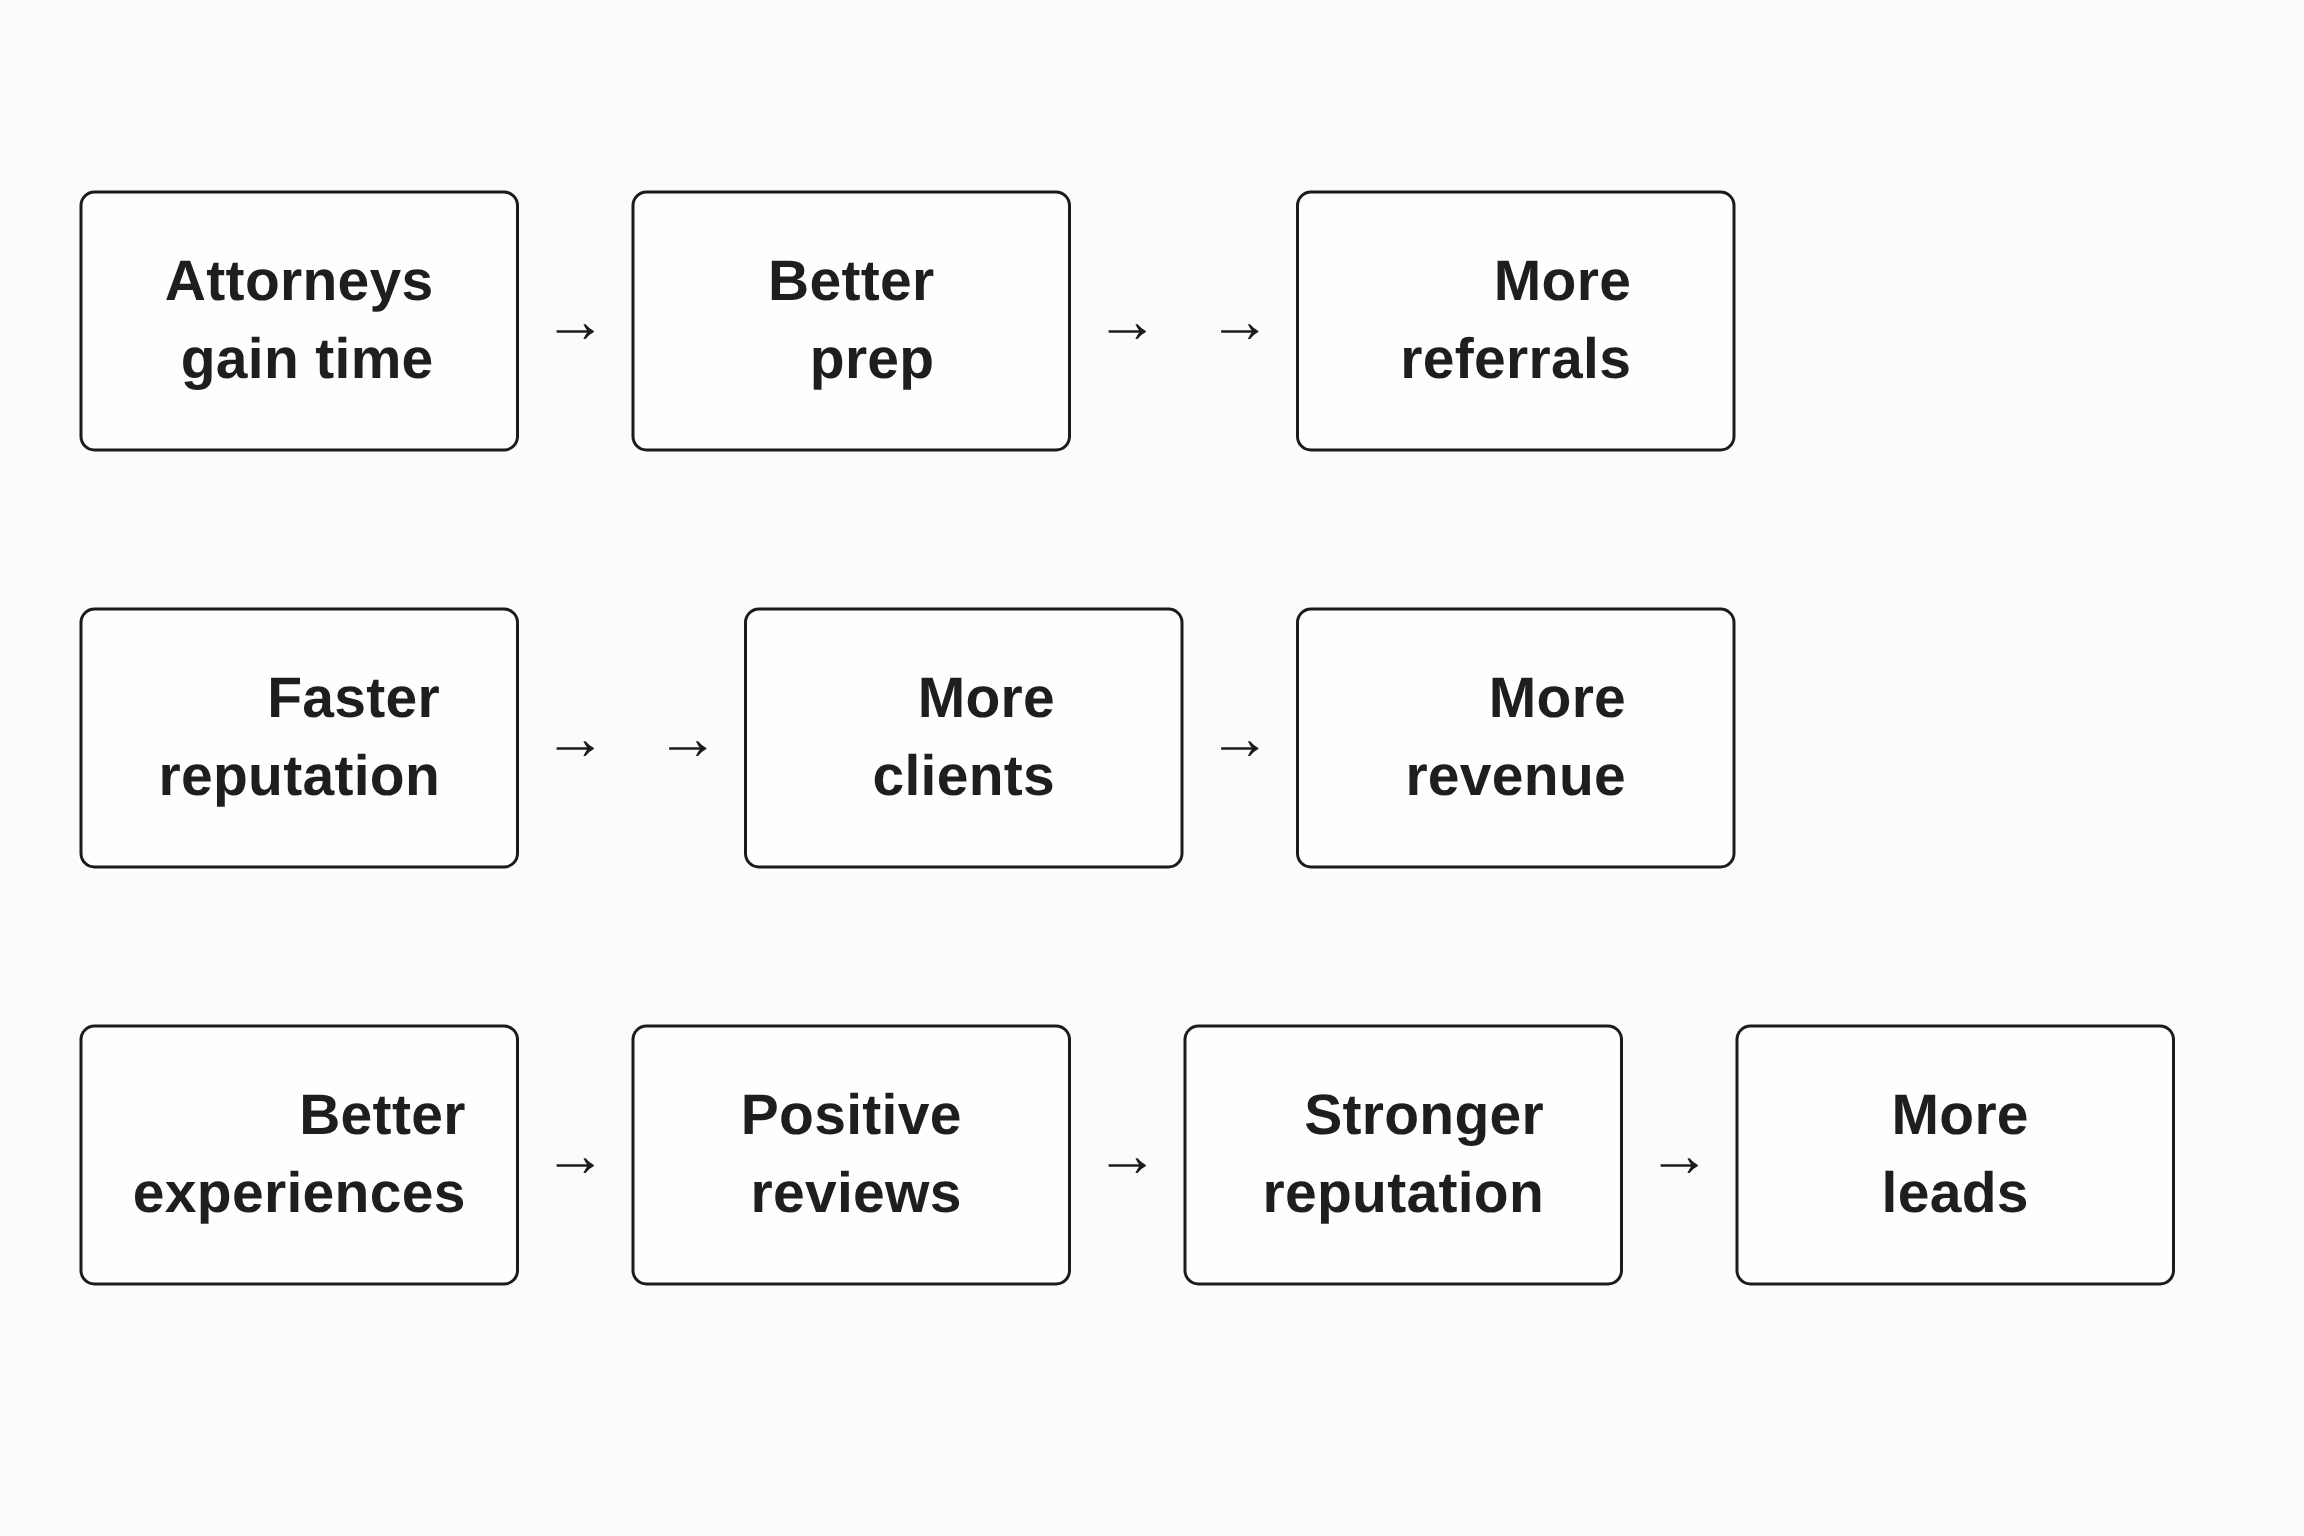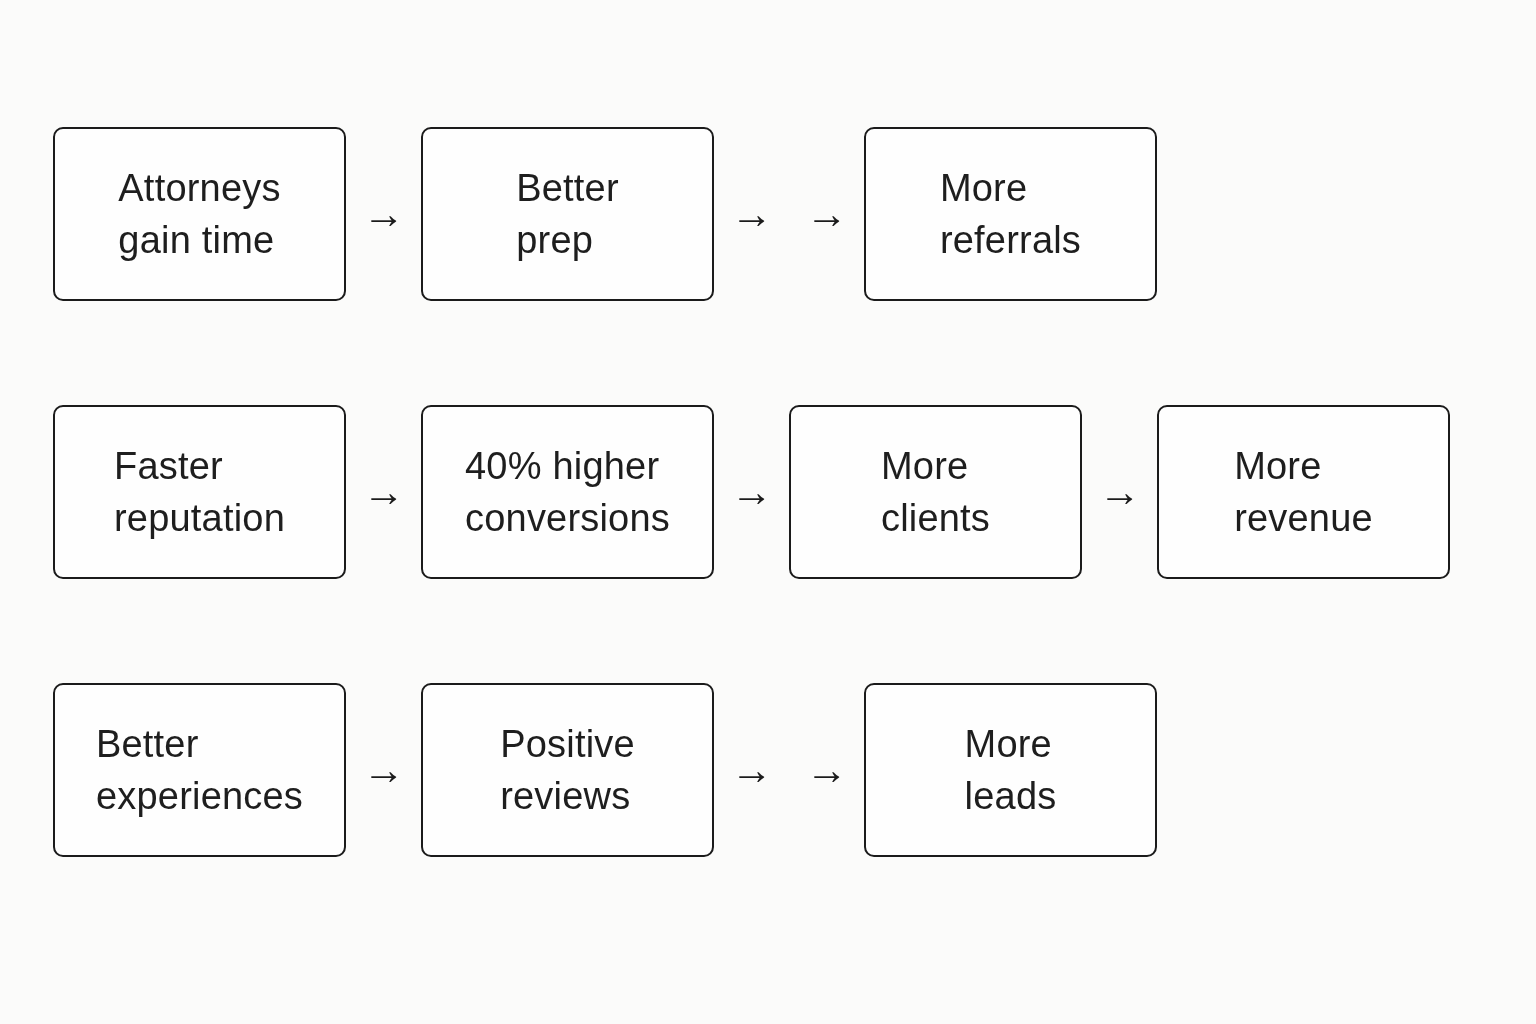--- a/index.html
+++ b/index.html
@@ -28,26 +28,27 @@
   .flow-box {
     width: 293px;
     height: 174px;
     box-sizing: border-box;
     background: #fefefe;
     border: 2px solid #1b1b1b;
     border-radius: 10px;
     display: flex;
     align-items: center;
     justify-content: center;
-    text-align: left;
+    text-align: right;
     font-size: 38px;
     line-height: 1.38;
     color: #1e1e1e;
     white-space: pre-line;
     letter-spacing: 0.2px;
+    font-weight: bold;
   }
   .flow-arrow {
     width: 75px;
     display: flex;
     align-items: center;
     justify-content: center;
     font-size: 42px;
     font-weight: 400;
     color: #1b1b1b;
     user-select: none;
@@ -67,35 +68,35 @@
     <div class="flow-arrow">→</div>
     <div class="flow-arrow">→</div>
     <div class="flow-box">More
 referrals</div>
   </div>
 
   <div class="flow-row">
     <div class="flow-box">Faster
 reputation</div>
     <div class="flow-arrow">→</div>
-    <div class="flow-box">40% higher
-conversions</div>
     <div class="flow-arrow">→</div>
     <div class="flow-box">More
 clients</div>
     <div class="flow-arrow">→</div>
     <div class="flow-box">More
 revenue</div>
   </div>
 
   <div class="flow-row">
     <div class="flow-box">Better
 experiences</div>
     <div class="flow-arrow">→</div>
     <div class="flow-box">Positive
 reviews</div>
     <div class="flow-arrow">→</div>
+    <div class="flow-box">Stronger
+reputation</div>
     <div class="flow-arrow">→</div>
     <div class="flow-box">More
 leads</div>
   </div>
 
 </div>
 
 </body></html>

